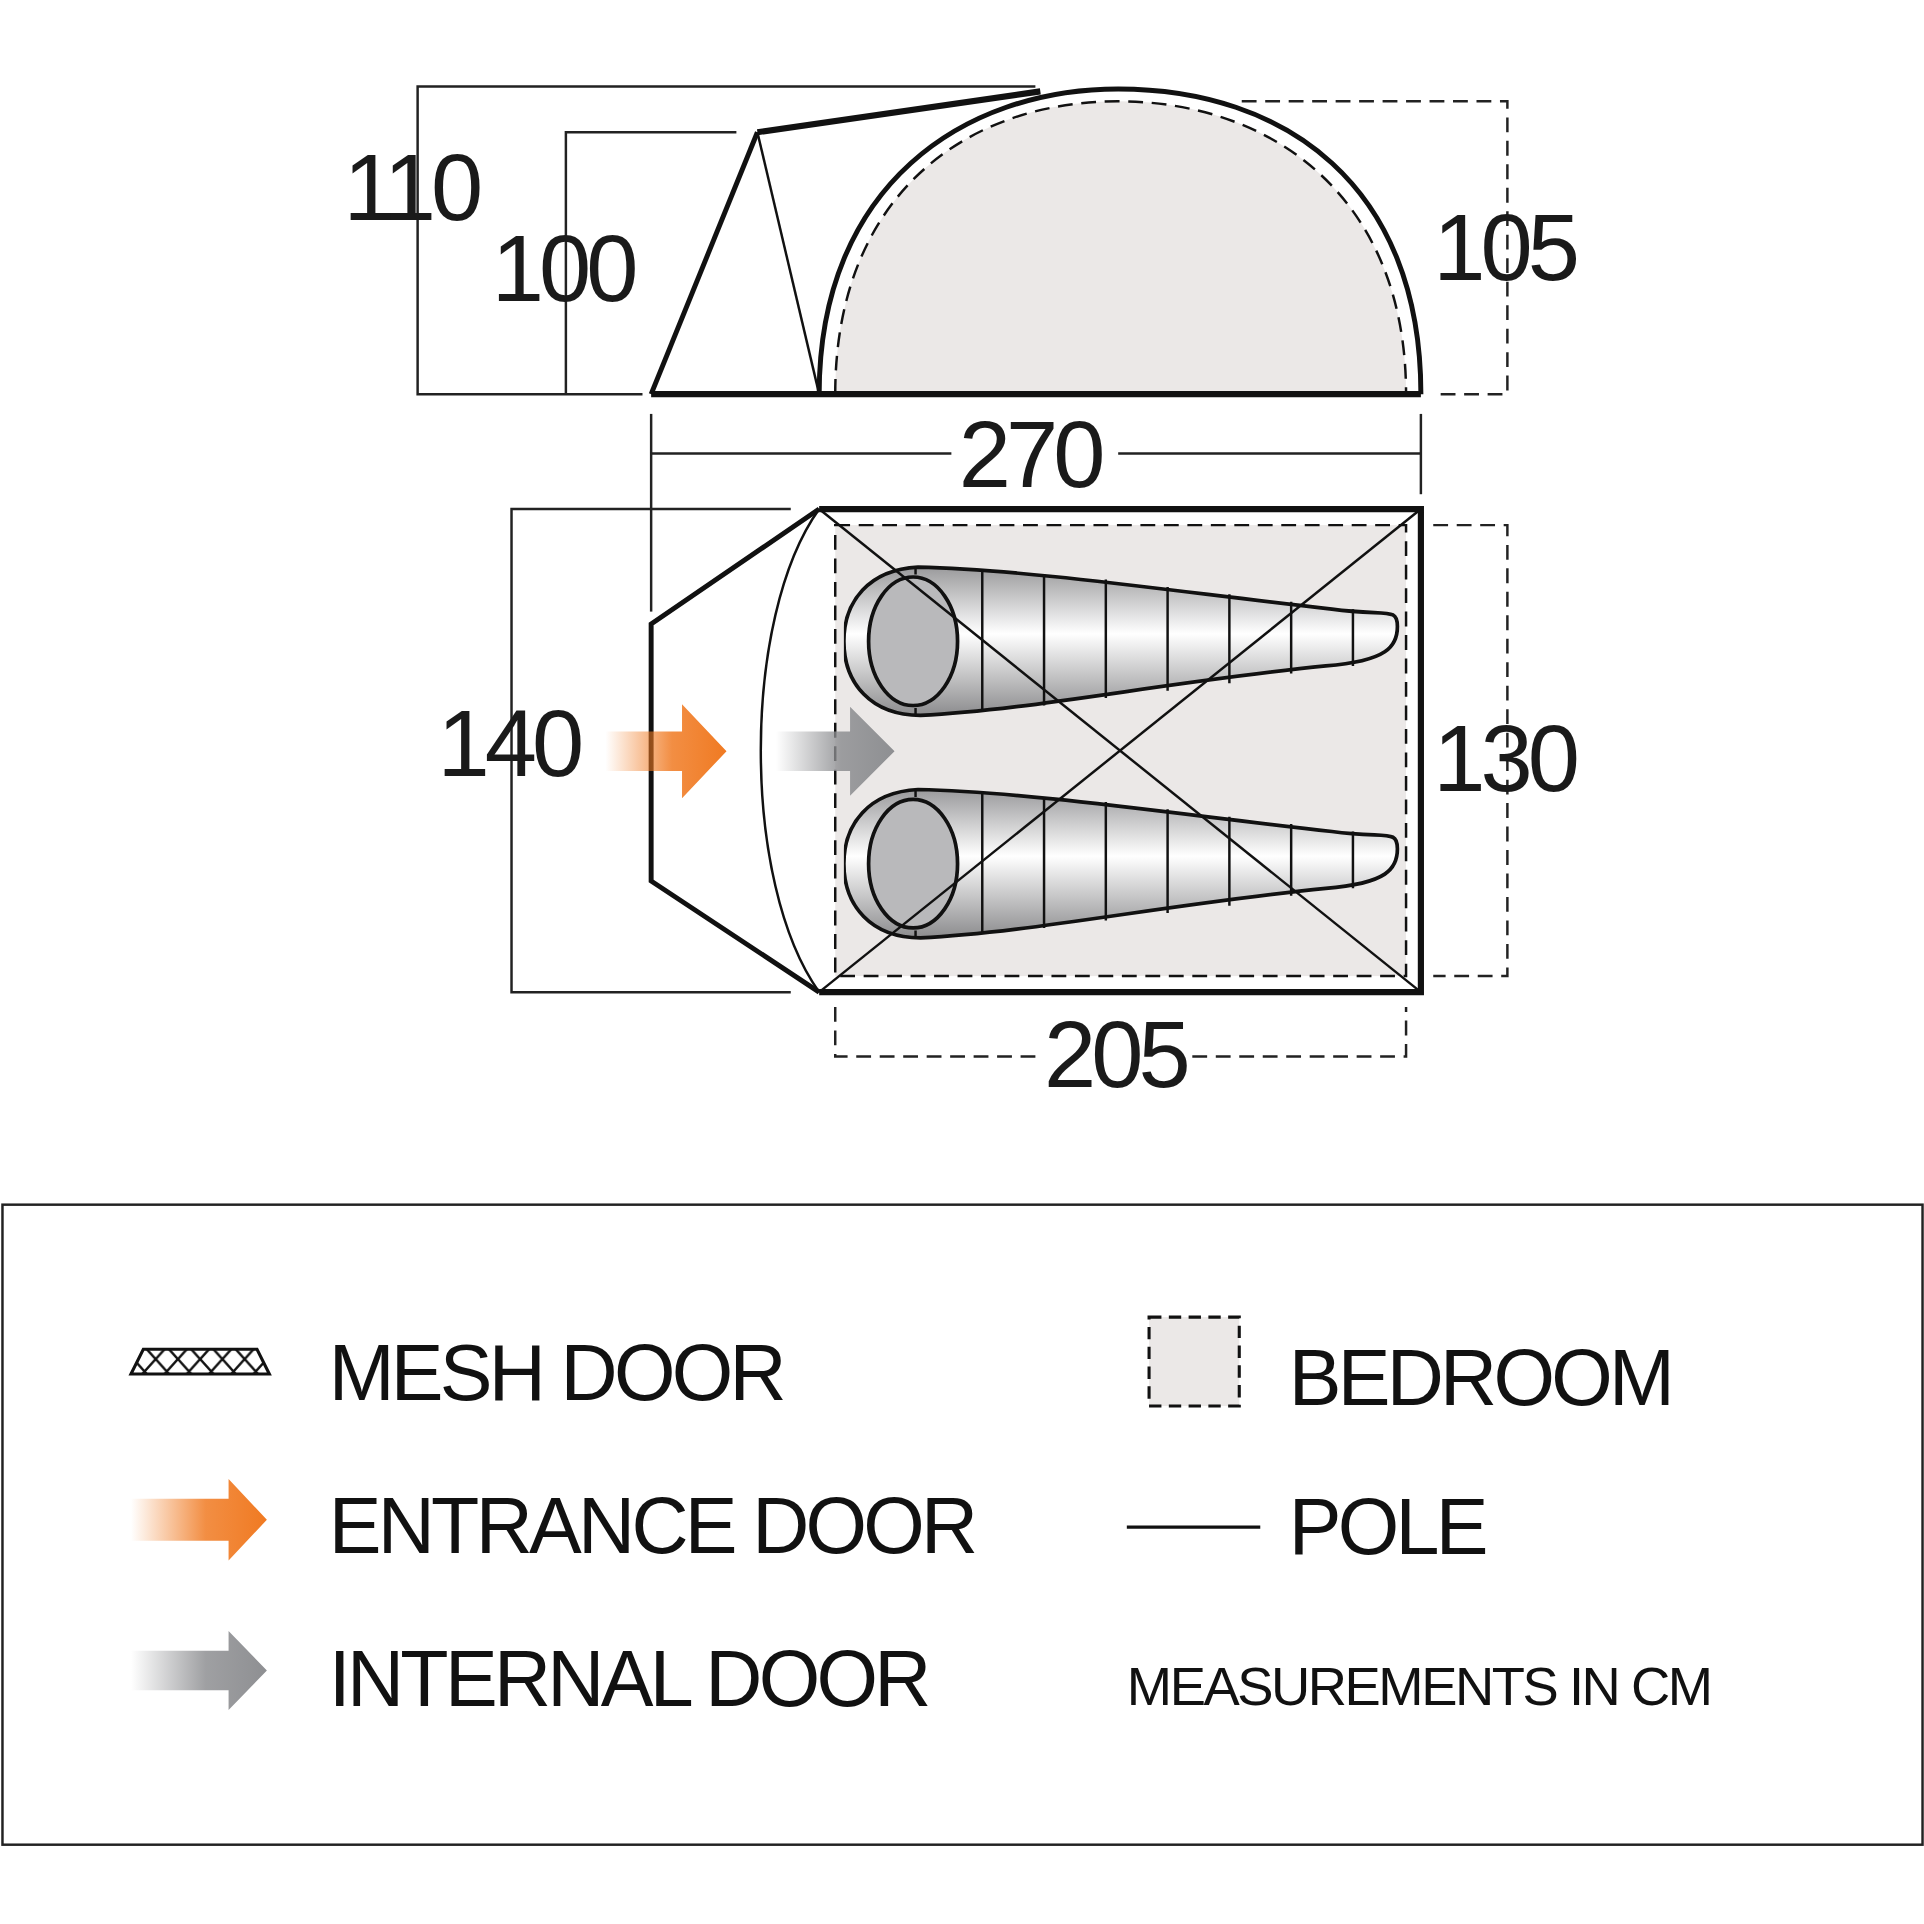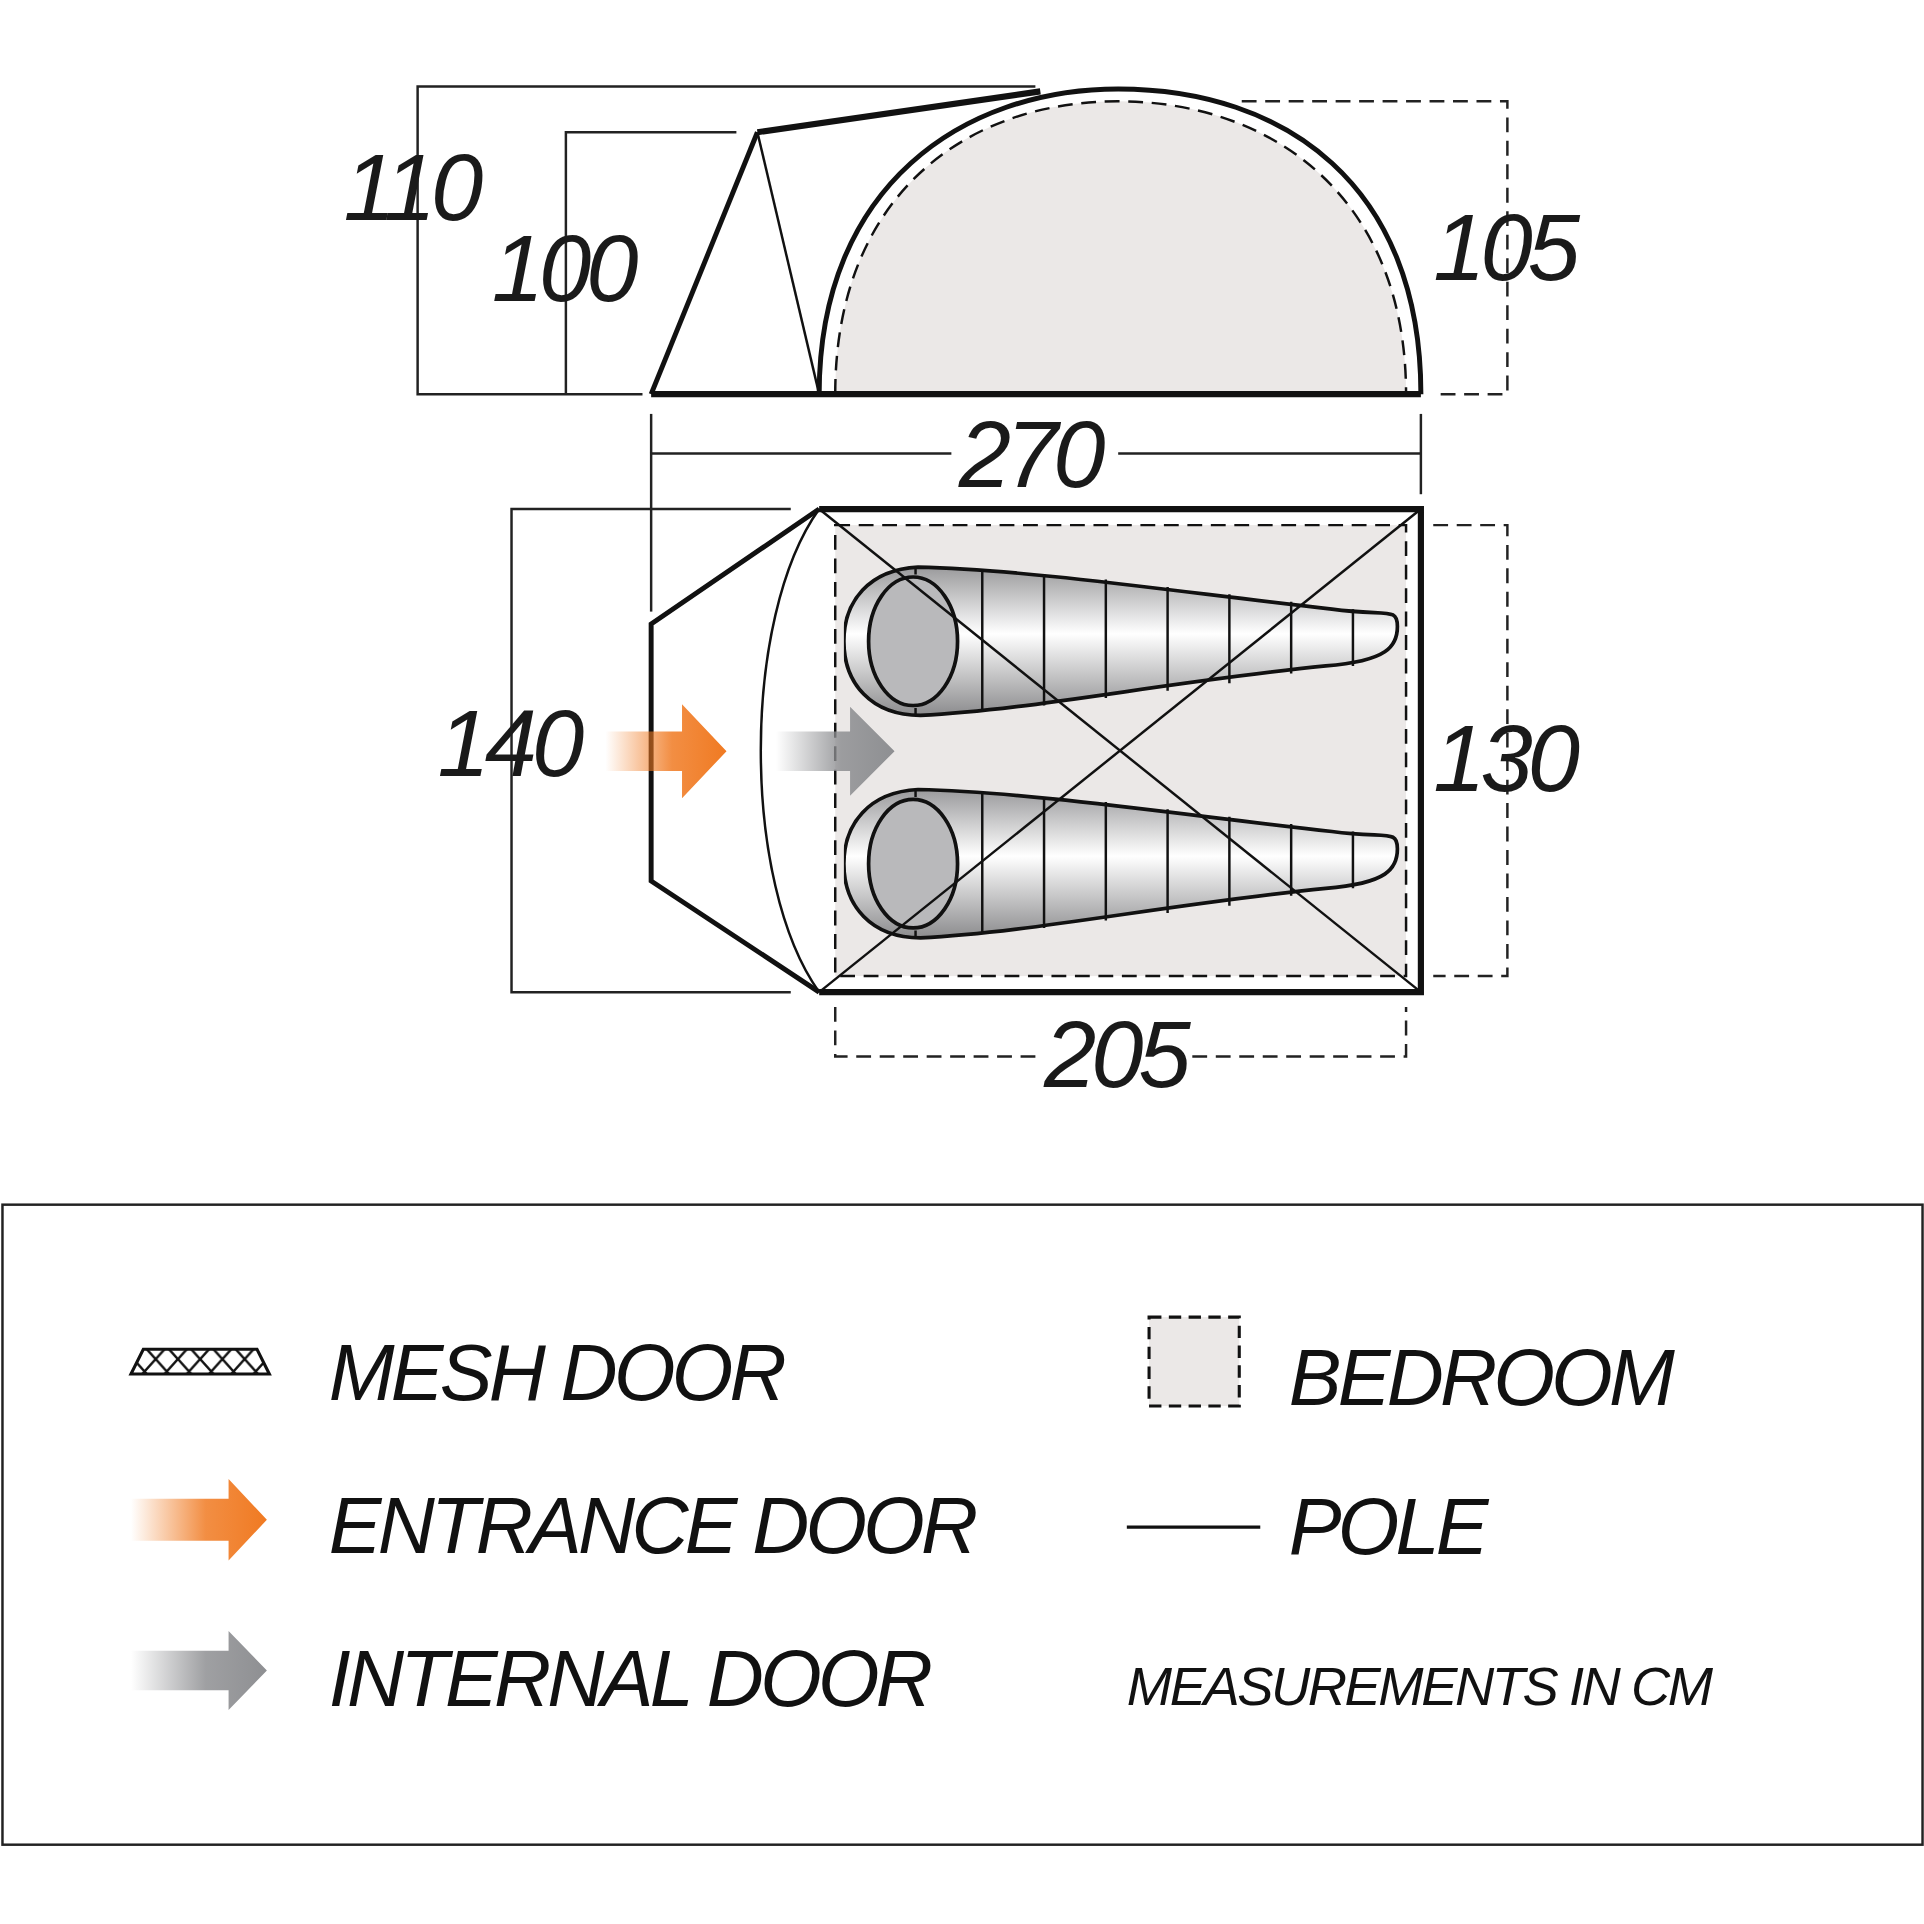--- a/index.html
+++ b/index.html
@@ -1,17 +1,17 @@
 <!DOCTYPE html>
 <html style="font-size:13px"><head>
 <meta charset="utf-8">
 <style>
   html, body { margin: 0; padding: 0; background: #ffffff; }
   body { width: 1925px; height: 1925px; overflow: hidden; }
-  .canvas { position: relative; width: 1925px; height: 1634px; font-style: italic; }
+  .canvas { position: relative; width: 1925px; height: 1634px; }
   svg.diagram { position: absolute; left: 0; top: 0; width: 1925px; height: 1925px; }
   .dim-text { font-family: "Liberation Sans", sans-serif; font-size: 76px; fill: #1a1a1a; letter-spacing: -4px; }
   .legend-text { font-family: "Liberation Sans", sans-serif; font-size: 64px; fill: #111111; letter-spacing: -3px; }
   .legend-small { font-family: "Liberation Sans", sans-serif; font-size: 44px; fill: #111111; letter-spacing: -2px; }
 </style>
 </head>
 <body>
 
 <div class="canvas">
 <svg class="diagram" viewBox="0 0 1558 1558" xmlns="http://www.w3.org/2000/svg">

